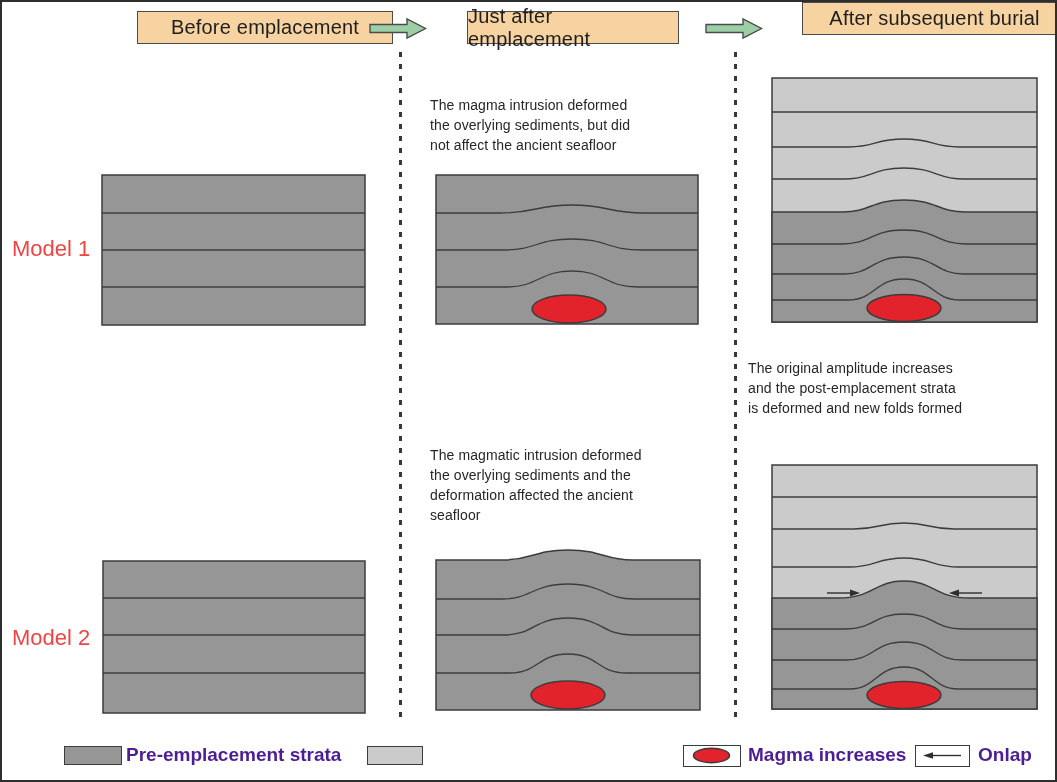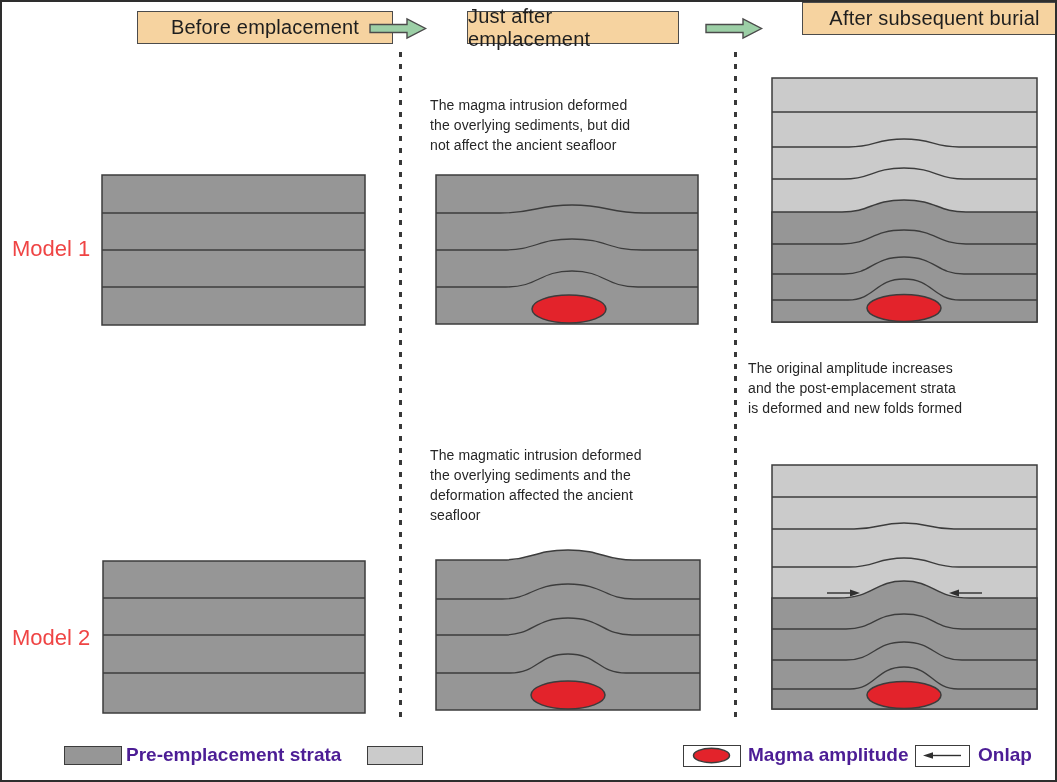--- a/index.html
+++ b/index.html
@@ -154,21 +154,21 @@
   <div class="swatch sw-pre" style="left:62px; top:744px; width:58px; height:19px;"></div>
   <div class="legend-label" style="left:124px; top:742px;">Pre-emplacement strata</div>
 
   <div class="swatch sw-post" style="left:365px; top:744px; width:56px; height:19px;"></div>
 
   <div class="symbox" style="left:681px; top:743px; width:58px; height:22px;">
     <svg width="55" height="19" viewBox="0 0 55 19">
       <ellipse class="rgn fill-magma" cx="27.5" cy="9.5" rx="18" ry="7.2"></ellipse>
     </svg>
   </div>
-  <div class="legend-label" style="left:746px; top:742px;">Magma amplitude</div>
+  <div class="legend-label" style="left:746px; top:742px;">Magma increases</div>
 
   <div class="symbox" style="left:913px; top:743px; width:55px; height:22px;">
     <svg width="52" height="19" viewBox="0 0 52 19">
       <path class="onlap-ln" d="M16,9.5 L45,9.5"></path>
       <polygon class="onlap-hd" points="7,9.5 17,6.2 17,12.8"></polygon>
     </svg>
   </div>
   <div class="legend-label" style="left:976px; top:742px;">Onlap</div>
 
 </div>

